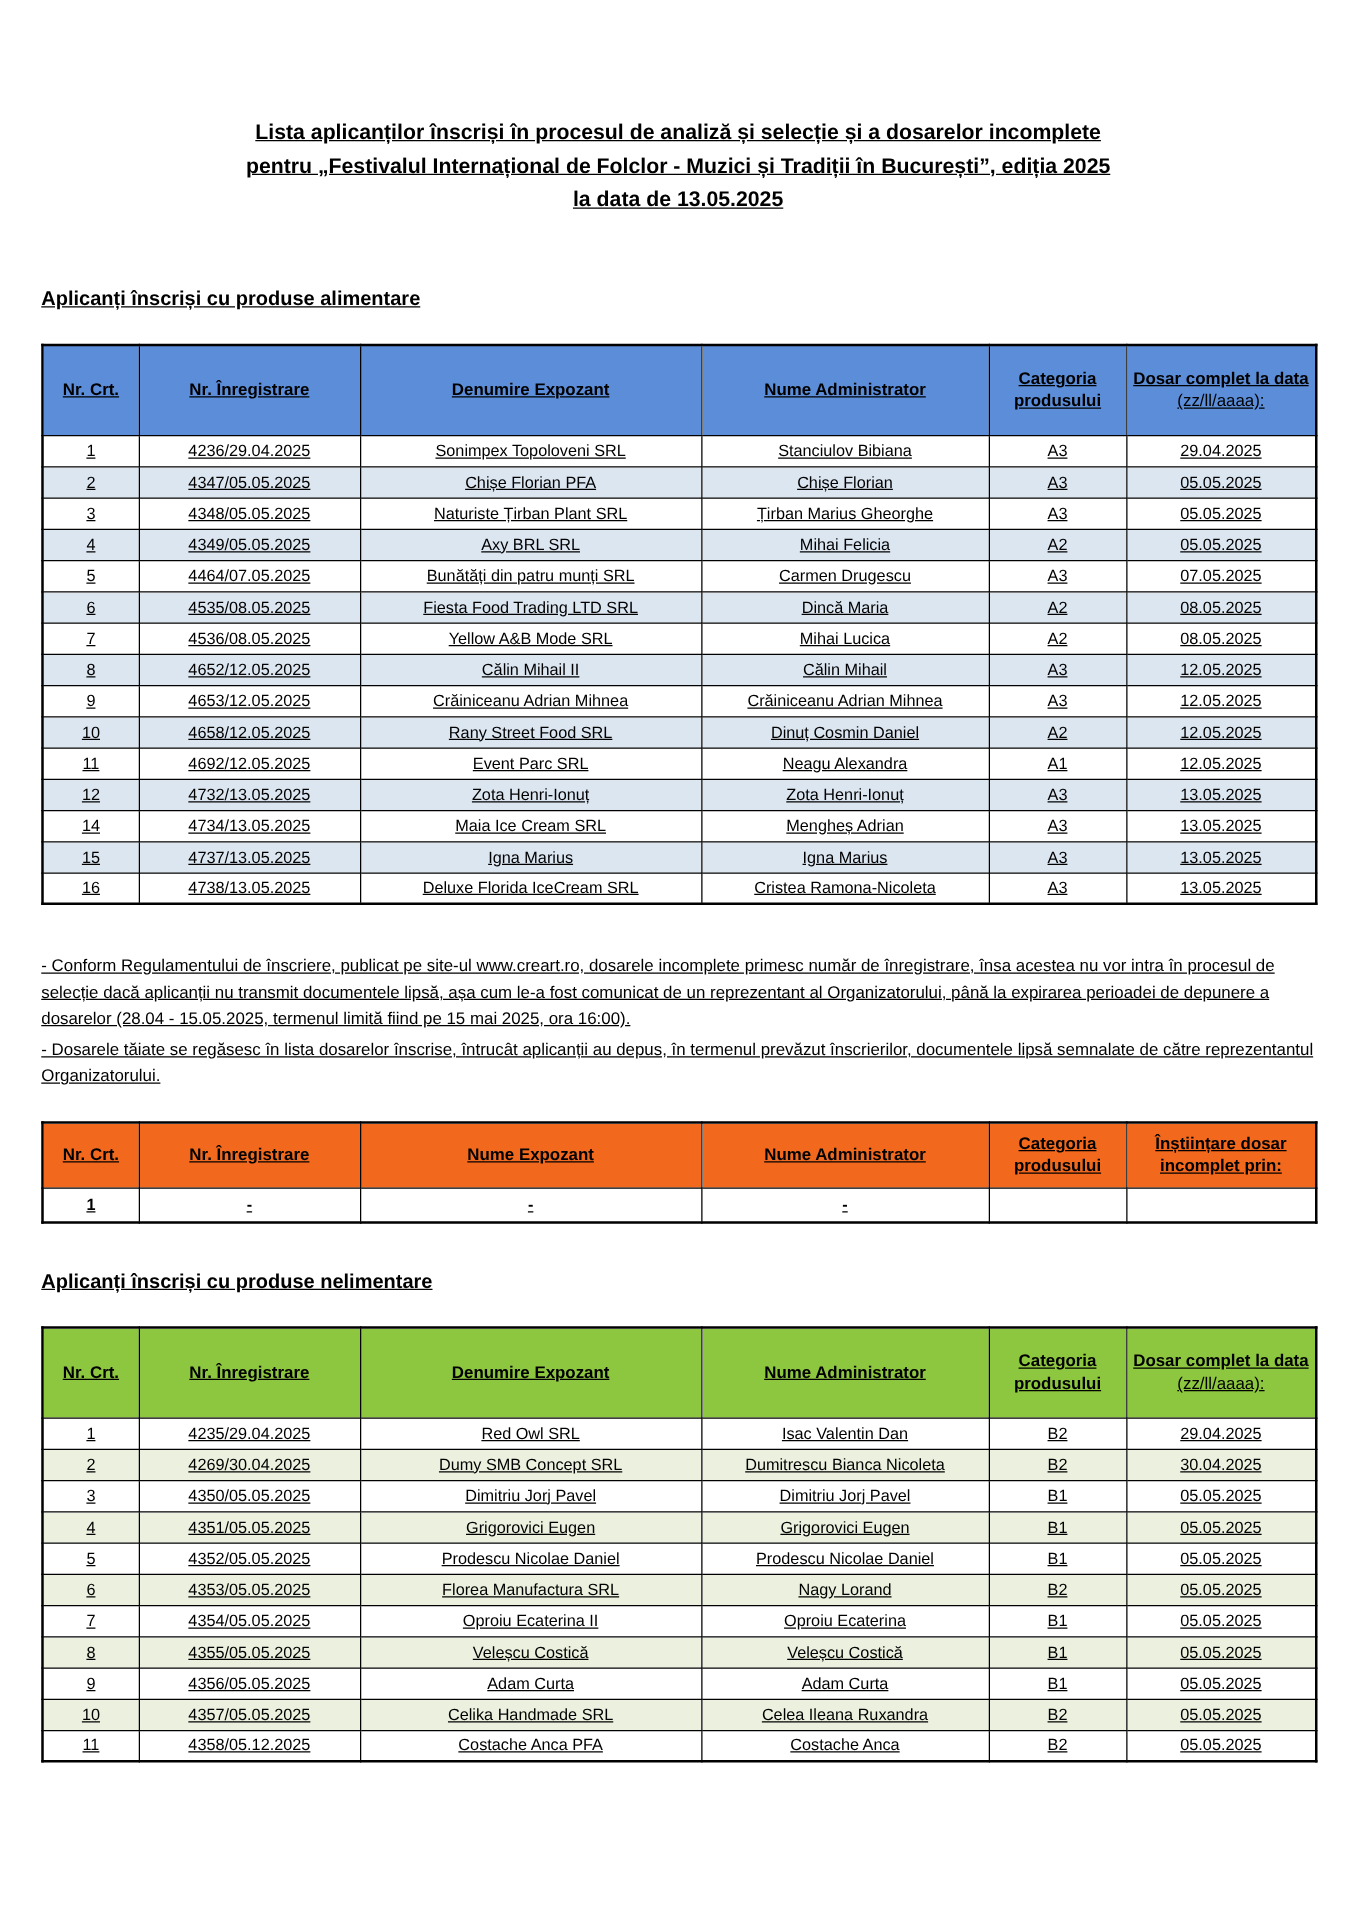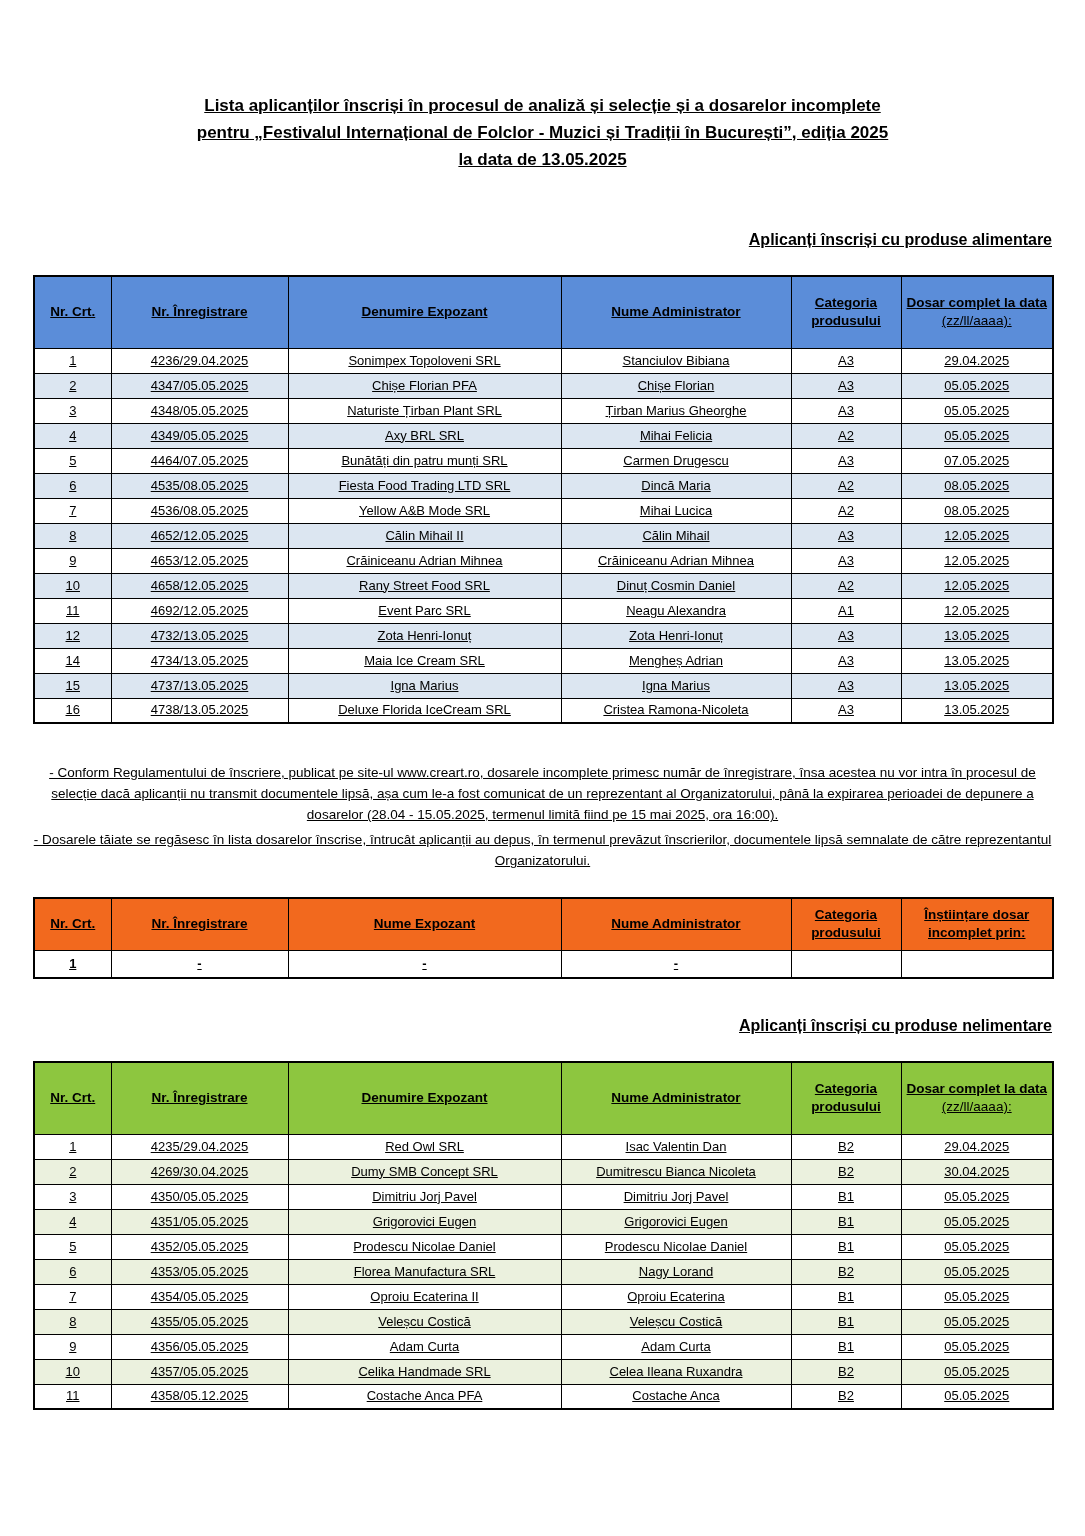--- a/index.html
+++ b/index.html
@@ -22,21 +22,21 @@
   .page{padding:92px 33px 40px;text-decoration:underline;}
 
   .doc-title{text-align:center;margin-bottom:32px;}
   .title-line{
     font-size:17px;
     font-weight:bold;
     line-height:27px;
   }
 
   .section-heading{
-    text-align:right;
+    text-align:left;
     font-size:16px;
     font-weight:bold;
     margin:0 0 26px;
   }
   .heading-underlined{text-decoration:underline;}
 
   table{
     width:1019px;
     table-layout:fixed;
     border-collapse:collapse;
@@ -78,21 +78,21 @@
   .tbl-incomplete td{font-weight:bold;height:28px;}
 
   .tbl-nonfood th{background:var(--nonfood-header-bg);height:72px;}
   .tbl-nonfood tbody tr:nth-child(even) td{background:var(--nonfood-stripe-bg);}
 
   .notes{margin:0 0 26px;}
   .note{
     font-size:13.5px;
     line-height:21px;
     margin-bottom:4px;
-    text-align:center;
+    text-align:left;
   }
 
   .gap-after-table{height:34px;}
   .gap-small{height:26px;}
 </style>
 </head>
 <body>
 
 <div class="page">
 

